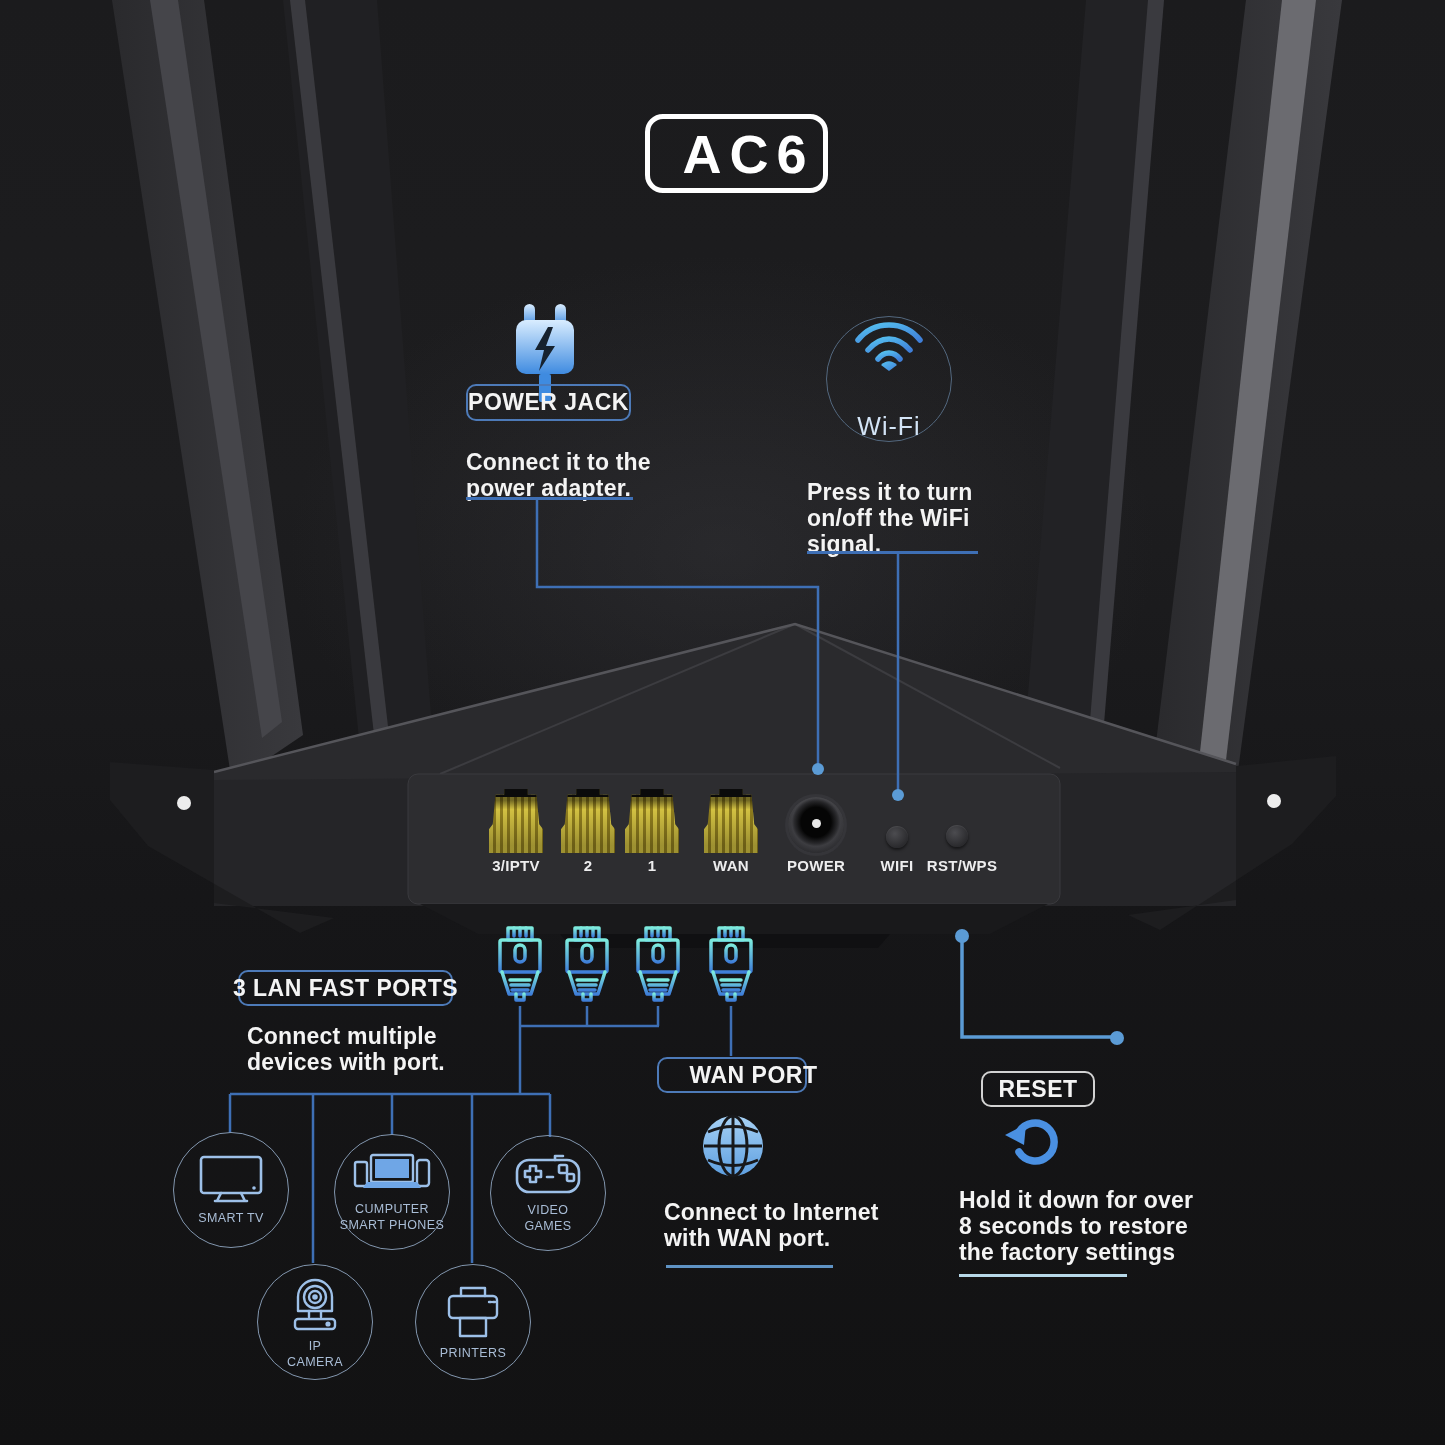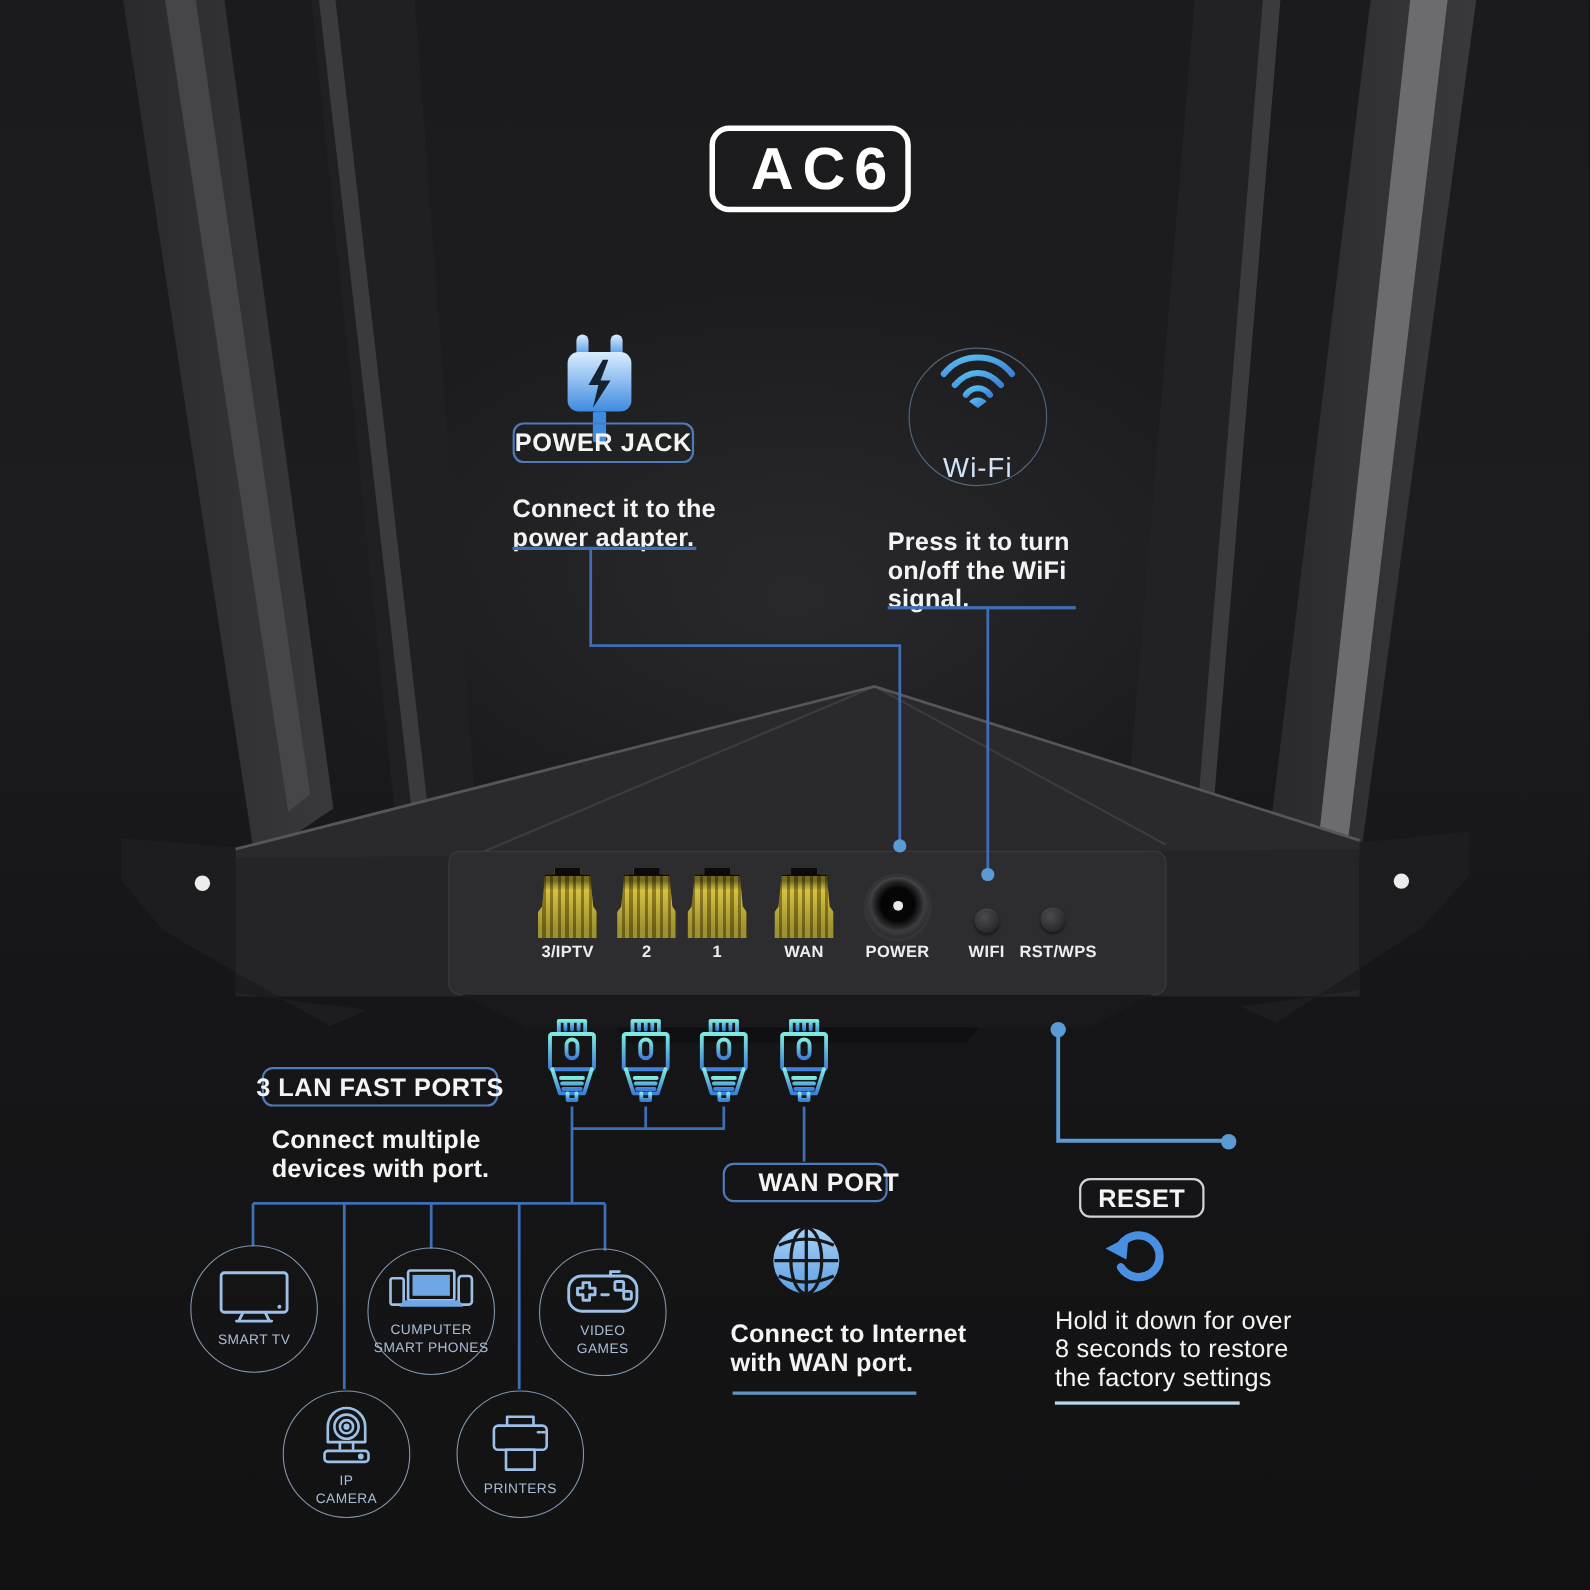--- a/index.html
+++ b/index.html
@@ -20,21 +20,21 @@
   }
   
   .tag{
     position:absolute;box-sizing:border-box;border:2px solid var(--box-border,#4d7ab8);
     border-radius:10px;display:flex;align-items:center;justify-content:center;
     color:var(--text,#f4f4f4);font-weight:700;font-size:23px;letter-spacing:.5px;white-space:nowrap;
   }
   .tag.gray{border-color:var(--reset-box-border,#d2d2d2);}
   
   .desc{position:absolute;color:var(--text,#f4f4f4);font-weight:700;font-size:23px;line-height:1.13;letter-spacing:.2px;}
-  .desc.thin{font-weight:400;}
+  .desc.thin{font-weight:700;}
   .underline{position:absolute;height:3px;background:var(--accent-line,#3e6fb5);}
   .underline.wan{background:var(--wan-underline,#5f93c4);}
   .underline.reset{background:var(--reset-underline,#b7d8e8);}
   
   .wifi-circle{
     position:absolute;left:826px;top:316px;width:126px;height:126px;border-radius:50%;
     border:1.5px solid #53687f;box-sizing:border-box;
     display:flex;flex-direction:column;align-items:center;justify-content:space-between;gap:3px;
   }
   .wifi-circle .wifi-word{color:#d3e4f6;font-size:25px;font-weight:400;letter-spacing:1px;}

